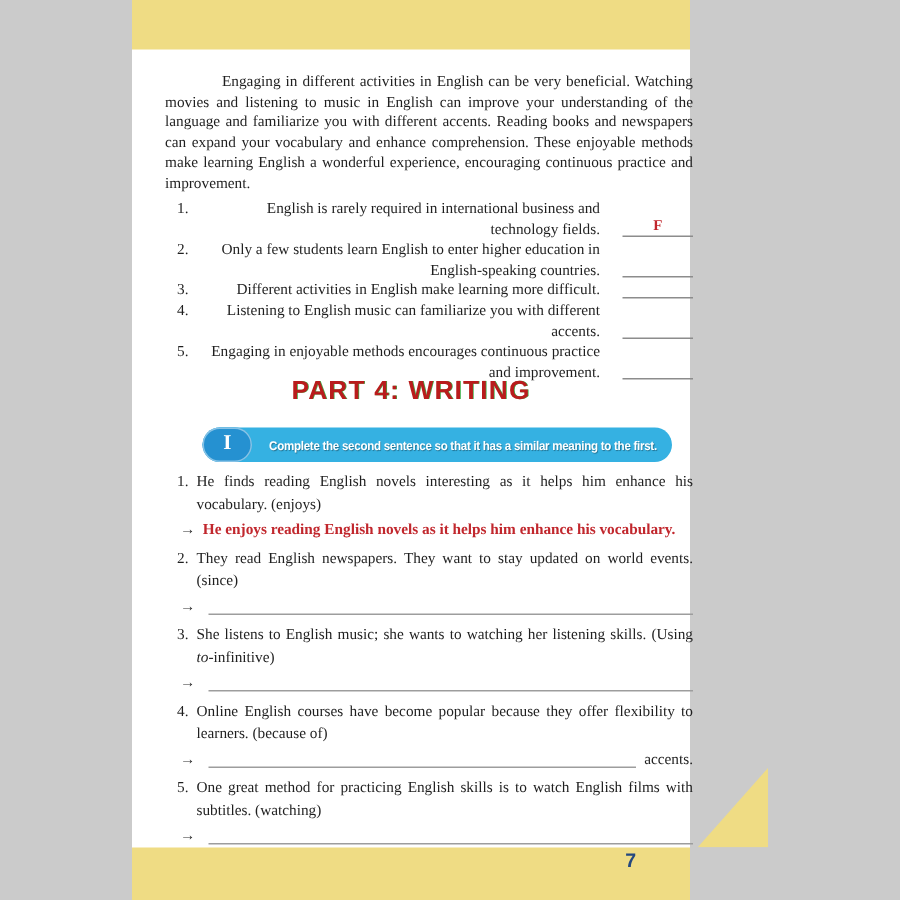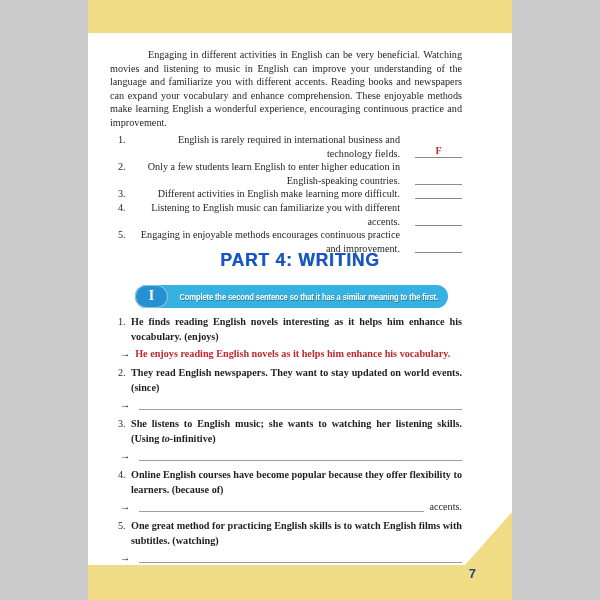--- a/index.html
+++ b/index.html
@@ -3,21 +3,21 @@
 <meta charset="utf-8">
 <style>
   html,body { margin:0; padding:0; }
   body {
     width:600px; height:600px; position:relative; overflow:hidden;
     background:#cbcbcb;
     font-family:"Liberation Serif", serif;
     color:#1f1f1f;
   }
   .sheet {
-    position:absolute; left:88px; top:0; width:424px; height:600px;
+    position:absolute; left:88px; top:0; width:372px; height:600px;
     background:#ffffff;
   }
   .band { position:absolute; left:0; width:100%; background:#efdc84; }
   .band-top { top:0; height:33px; }
   .band-bottom { top:565px; height:35px; }
   .wedge {
     position:absolute; left:377px; top:512px; width:47px; height:53px;
     background:#efdc84;
     clip-path:polygon(100% 0, 100% 100%, 0 100%);
   }
@@ -43,21 +43,21 @@
   .tf-blank {
     margin-left:auto; width:47px; flex:none;
     border-bottom:1px solid #8c8c8c;
     text-align:center; font-weight:bold; color:#c1272d;
     font-size:10px; line-height:12px; margin-bottom:2px;
   }
   .part-heading {
     position:absolute; left:0; top:250px; width:100%; margin:0;
     text-align:center;
     font-family:"Liberation Sans", sans-serif; font-weight:bold;
-    font-size:17.5px; letter-spacing:0.8px; color:#1d4ed8;
+    font-size:17.5px; letter-spacing:0.8px; color:#b91c1c;
     text-shadow:0.5px 0 0 #3cb04a;
   }
   .task-banner {
     position:absolute; left:47px; top:285px; width:313px; height:23px;
     background:#35b1e2; border-radius:12px;
     display:flex; align-items:center;
   }
   .task-badge {
     width:33px; height:23px; flex:none;
     background:#2591d1; border-radius:12px;
@@ -75,21 +75,21 @@
     padding-right:4px;
   }
   .wr-list {
     position:absolute; left:22px; top:314px; width:352px;
     padding-left:8px; box-sizing:border-box;
     font-size:10.2px; line-height:15px;
   }
   .wr-item { margin-bottom:2px; }
   .wr-sentence { display:flex; }
   .wr-num { width:13px; flex:none; }
-  .wr-text { flex:1; text-align:justify;font-weight:bold; }
+  .wr-text { flex:1; text-align:justify; }
   .wr-text .it { font-style:italic;margin-top:10px; }
   .wr-arrow-row {
     display:flex; align-items:flex-end;
     margin:2px 0 4px 2px; line-height:15px;
   }
   .wr-arrow { flex:none; margin-right:5px; color:#2b2b2b; }
   .wr-answer { color:#c1272d; font-weight:bold; }
   .wr-blank {
     flex:1; border-bottom:1px solid #9d9d9d;
     height:12px; margin:0 0 2px 4px;

